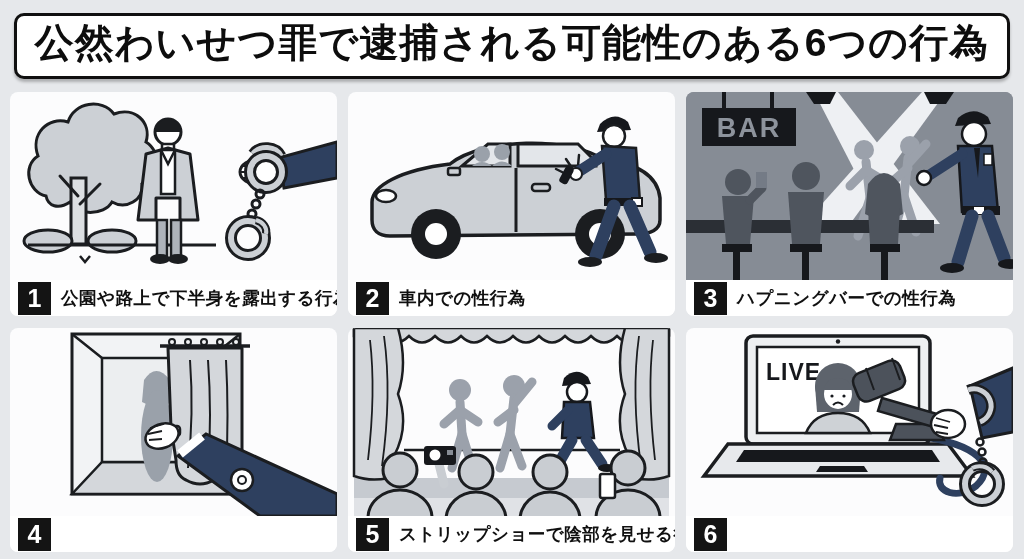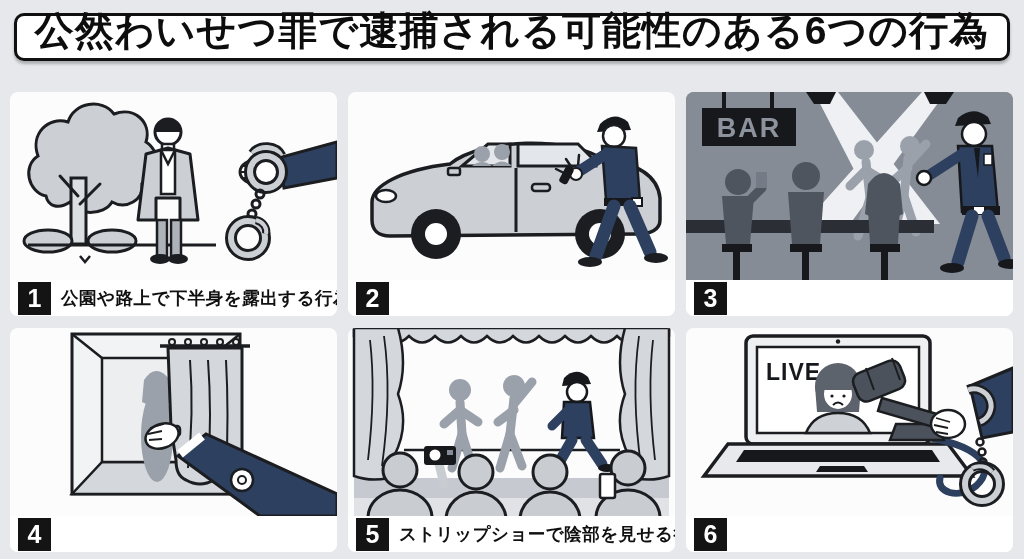--- a/index.html
+++ b/index.html
@@ -4,23 +4,23 @@
 <style>
   * { margin:0; padding:0; box-sizing:border-box; }
   html,body { width:1024px; height:559px; }
   body {
     background:#e6e8eb;
     font-family:"Liberation Sans","DejaVu Sans",sans-serif;
     position:relative;
     overflow:hidden;
   }
   .banner {
-    position:absolute; left:14px; top:13px; width:996px; height:48px;
+    position:absolute; left:14px; top:13px; width:996px; height:66px;
     background:#ffffff; border:3px solid #101010; border-radius:10px;
-    display:flex; align-items:flex-end; justify-content:center;
+    display:flex; align-items:flex-start; justify-content:center;
     box-shadow:0 3px 3px rgba(0,0,0,.25);
   }
   .banner h1 {
     font-size:39px; font-weight:bold; color:#0d0d0d; letter-spacing:1px;
     white-space:nowrap;
   }
   .grid {
     position:absolute; left:10px; top:92px;
     display:grid; grid-template-columns:repeat(3,327px);
     grid-auto-rows:224px; gap:12px 11px;
@@ -141,20 +141,21 @@
         <rect x="256" y="106" width="38" height="8" fill="#16181c"></rect>
         <rect x="284" y="106" width="10" height="8" fill="#ffffff" stroke="#16181c" stroke-width="2"></rect>
         <path d="M266,114 L248,164" stroke="#2e405f" stroke-width="13" stroke-linecap="round"></path>
         <path d="M282,114 L302,160" stroke="#2e405f" stroke-width="13" stroke-linecap="round"></path>
         <ellipse cx="242" cy="170" rx="12" ry="5" fill="#1b1d20"></ellipse>
         <ellipse cx="308" cy="166" rx="12" ry="5" fill="#1b1d20"></ellipse>
       </g>
     </svg>
     <div class="label-row">
       <div class="badge">2</div>
+      <div class="label-text">車内での性行為</div>
     </div>
   </div>
 
   <div class="panel panel-dark">
     <svg class="illus" viewBox="0 0 327 188">
       <rect x="0" y="0" width="327" height="188" fill="#868c95"></rect>
       <g>
         <polygon points="128,0 152,0 254,132 196,132" fill="#eef0f3"></polygon>
         <polygon points="236,0 260,0 164,132 118,132" fill="#eef0f3"></polygon>
         <polygon points="120,0 150,0 144,12 128,12" fill="#16181c"></polygon>
@@ -206,20 +207,21 @@
         <rect x="276" y="114" width="38" height="9" fill="#16181c"></rect>
         <rect x="288" y="115" width="10" height="7" fill="#ffffff"></rect>
         <path d="M286,124 L272,170" stroke="#2e405f" stroke-width="13" stroke-linecap="round"></path>
         <path d="M302,124 L318,166" stroke="#2e405f" stroke-width="13" stroke-linecap="round"></path>
         <ellipse cx="266" cy="176" rx="12" ry="5" fill="#16181c"></ellipse>
         <ellipse cx="324" cy="172" rx="12" ry="5" fill="#16181c"></ellipse>
       </g>
     </svg>
     <div class="label-row">
       <div class="badge">3</div>
+      <div class="label-text">ハプニングバーでの性行為</div>
     </div>
   </div>
 
   <div class="panel">
     <svg class="illus" viewBox="0 0 327 188">
       <g>
         <rect x="62" y="6" width="168" height="160" fill="#f2f3f5" stroke="#1b1d20" stroke-width="3"></rect>
         <polygon points="92,134 200,134 230,166 62,166" fill="#d4d7db" stroke="#1b1d20" stroke-width="2.5"></polygon>
         <rect x="92" y="30" width="108" height="104" fill="#eceef0" stroke="#1b1d20" stroke-width="2.5"></rect>
         <path d="M62,6 L92,30 M230,6 L200,30" stroke="#1b1d20" stroke-width="2.5"></path>

